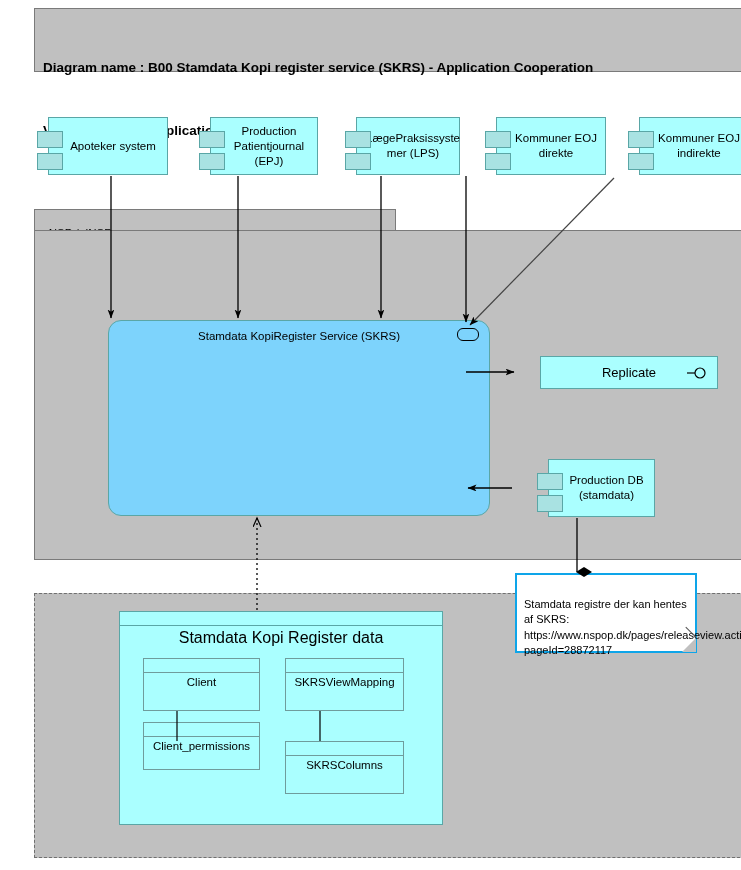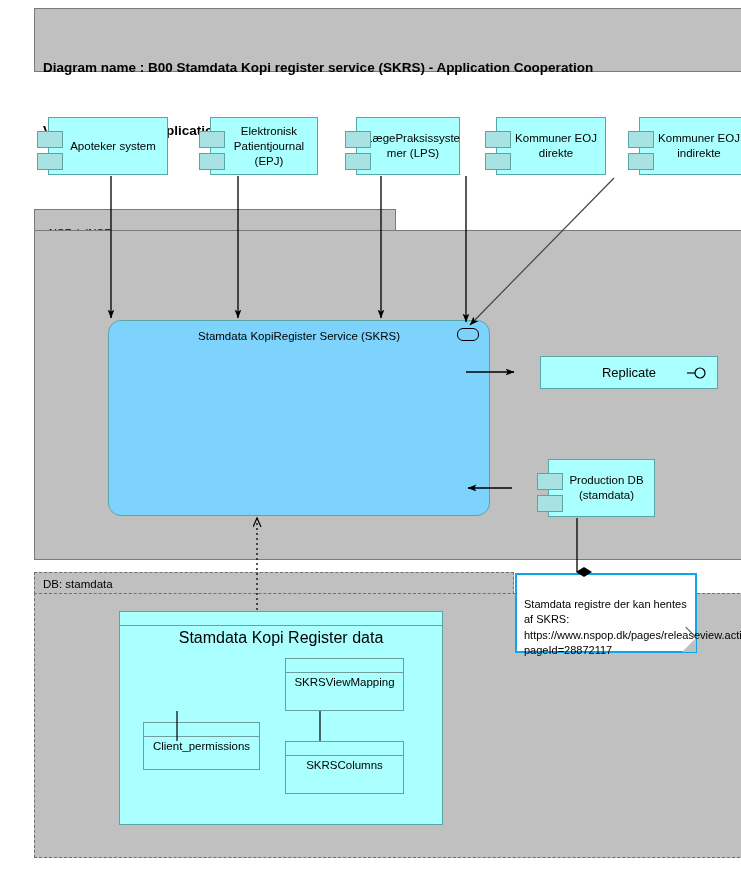--- a/index.html
+++ b/index.html
@@ -202,35 +202,32 @@
   <div class="abs title-box">
     <span class="title-line">Diagram name : B00 Stamdata Kopi register service (SKRS) - Application Cooperation</span>
     <span class="title-line">Viewpoint         : Application Cooperation</span>
   </div>
 
   <div class="abs group-tab" style="left:10px; top:209px; width:362px; height:22px;">
     <span>cNSP / dNSP</span>
   </div>
   <div class="abs group-body" style="left:10px; top:230px; width:721px; height:330px;"></div>
 
-  <div class="abs group-tab-dashed" style="left:10px; top:572px; width:480px; height:22px;">
-    <span>DB: stamdata</span>
-  </div>
   <div class="abs group-body-dashed" style="left:10px; top:593px; width:721px; height:265px;"></div>
 
   <div class="abs component" style="left:24px; top:117px; width:120px; height:58px;">
     <span class="comp-tab t1"></span>
     <span class="comp-tab t2"></span>
     <span>Apoteker system</span>
   </div>
 
   <div class="abs component" style="left:186px; top:117px; width:108px; height:58px; white-space:pre-line;">
     <span class="comp-tab t1"></span>
     <span class="comp-tab t2"></span>
-    <span>Elektronisk
+    <span>Production
 Patientjournal
 (EPJ)</span>
   </div>
 
   <div class="abs component" style="left:332px; top:117px; width:104px; height:58px; white-space:pre-line;">
     <span class="comp-tab t1"></span>
     <span class="comp-tab t2"></span>
     <span>LægePraksissyste
 mer (LPS)</span>
   </div>
@@ -273,20 +270,24 @@
     <span>Stamdata registre der kan hentes af SKRS: https://www.nspop.dk/pages/releaseview.action?pageId=28872117</span>
     <span class="note-fold"></span>
     <span class="note-fold-line"></span>
   </div>
 
   <div class="abs pkg" style="left:95px; top:611px; width:324px; height:214px;">
     <span class="pkg-head"></span>
     <span class="pkg-title">Stamdata Kopi Register data</span>
   </div>
 
+  <div class="abs entity" style="left:119px; top:658px; width:117px; height:53px;">
+    <span class="entity-head"></span>
+    <span class="entity-name">Client</span>
+  </div>
 
   <div class="abs entity" style="left:261px; top:658px; width:119px; height:53px;">
     <span class="entity-head"></span>
     <span class="entity-name">SKRSViewMapping</span>
   </div>
 
   <div class="abs entity" style="left:119px; top:722px; width:117px; height:48px;">
     <span class="entity-head"></span>
     <span class="entity-name">Client_permissions</span>
   </div>

